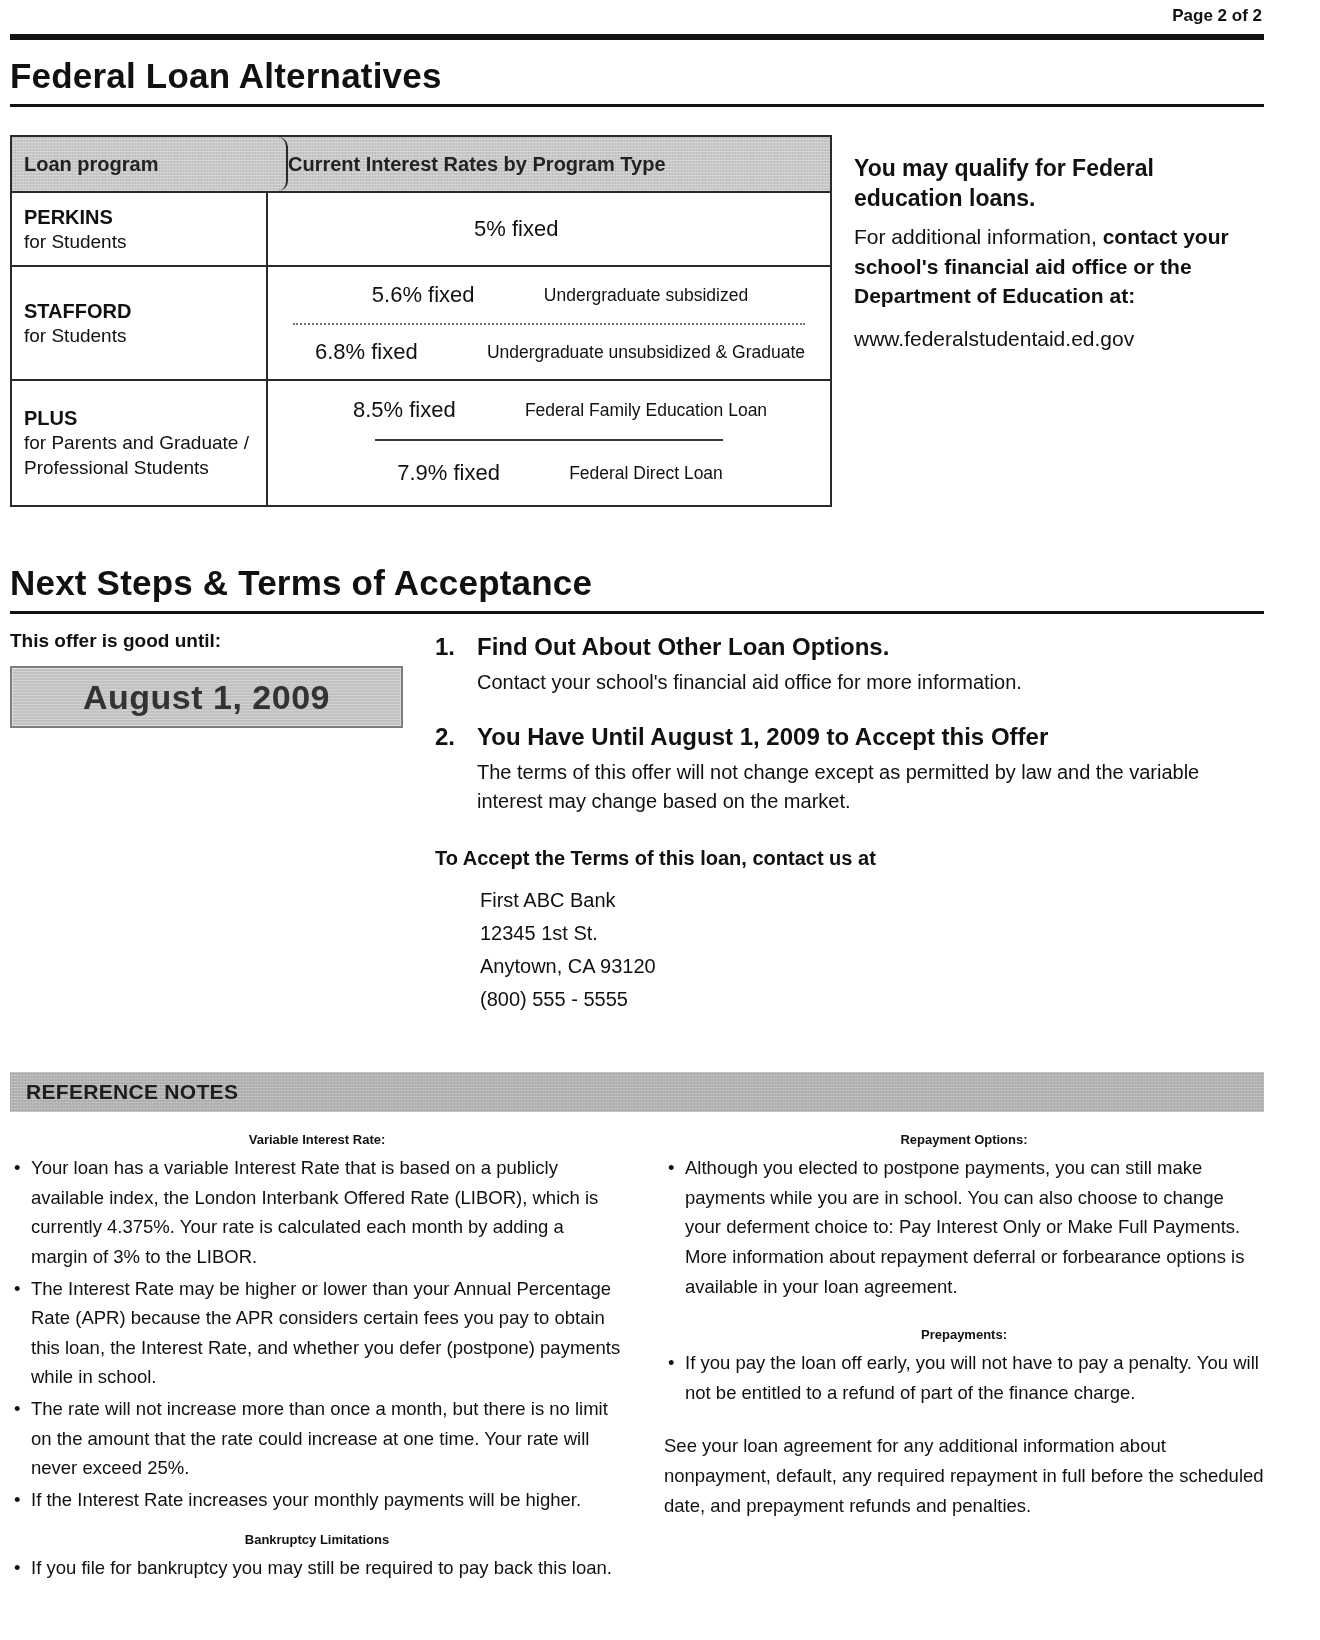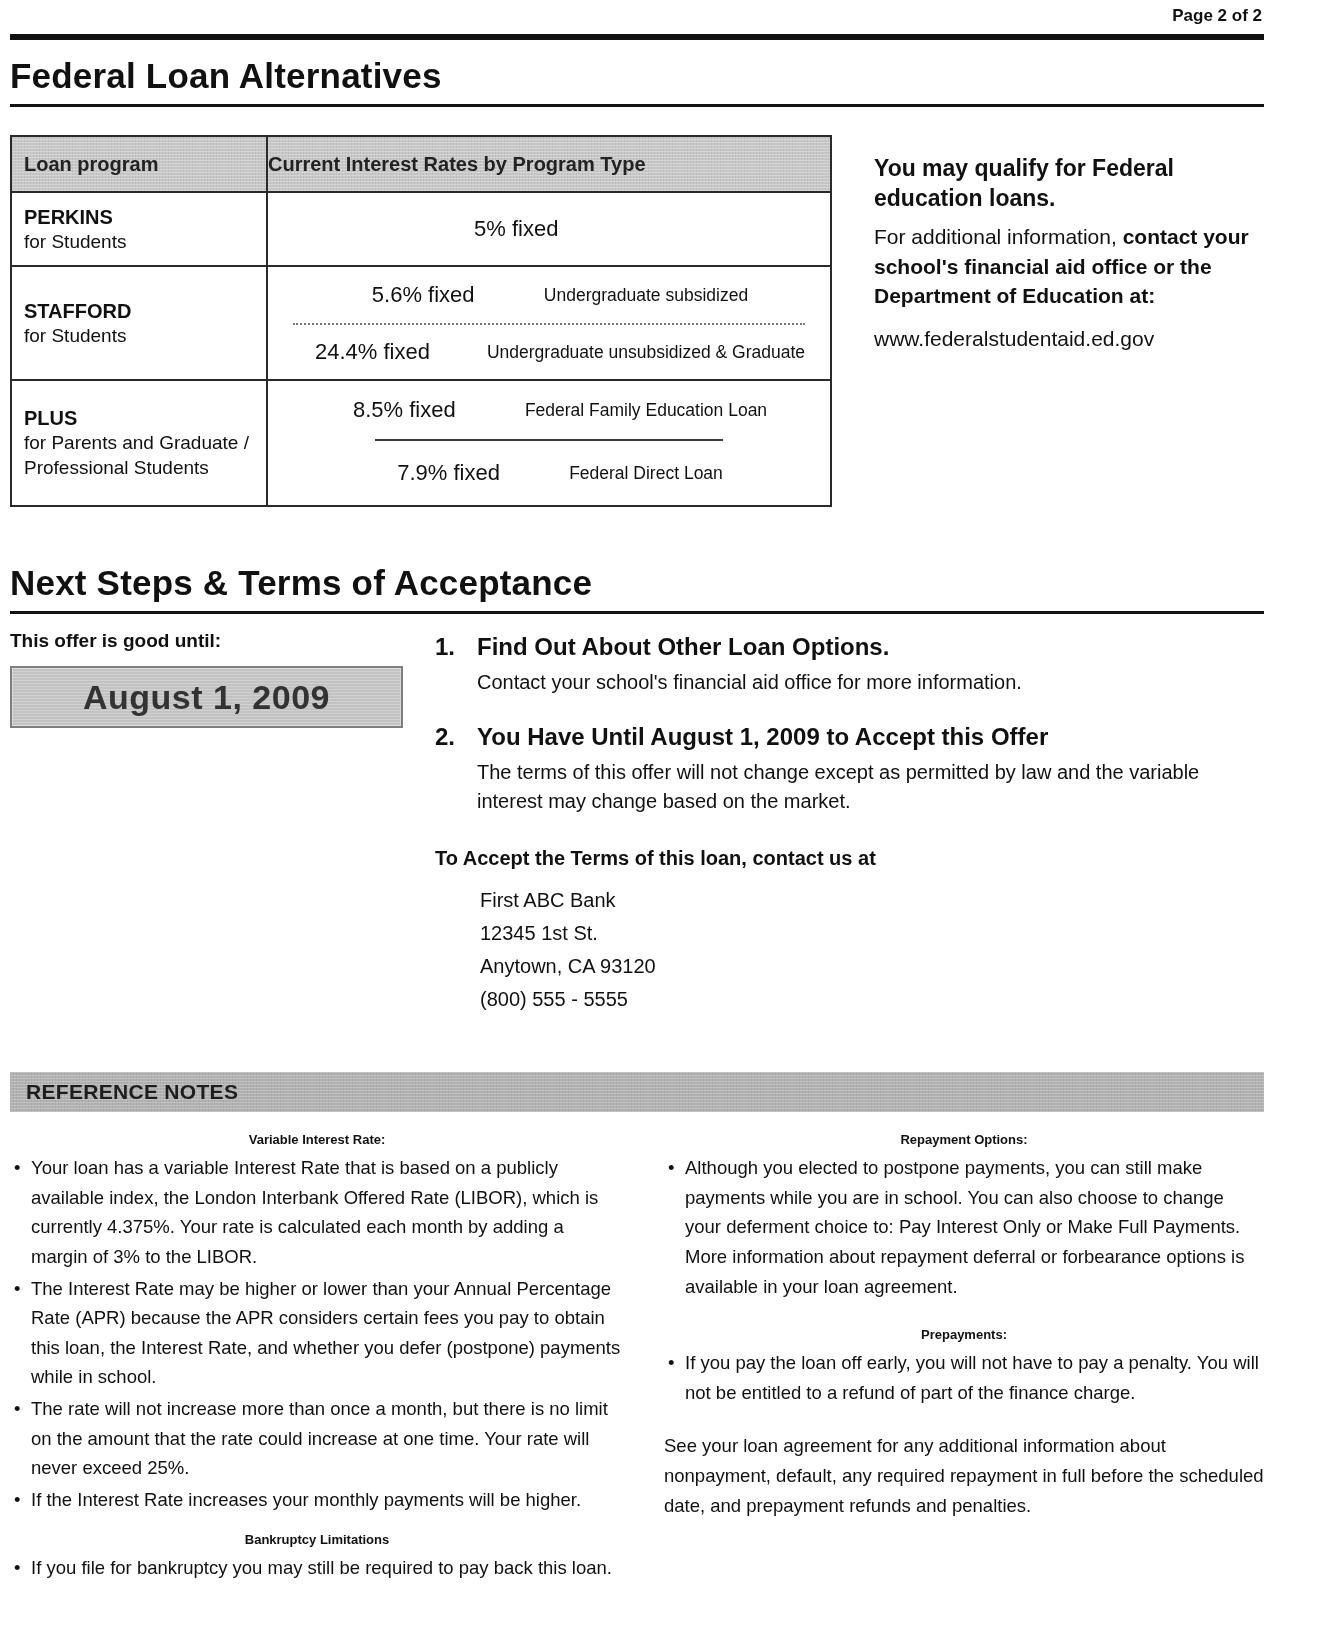--- a/index.html
+++ b/index.html
@@ -21,41 +21,41 @@
 
   
   .main-row { display:flex; align-items:flex-start; }
 
   
   .loan-table { width:822px; border:2px solid #2a2a2a; background:#fff; flex:none; }
   .lt-header { display:flex; height:56px; background:var(--table_header_bg,#c8c8c8);
     background-image:repeating-linear-gradient(0deg, rgba(255,255,255,.28) 0 1px, transparent 1px 3px),
                      repeating-linear-gradient(90deg, rgba(0,0,0,.05) 0 1px, transparent 1px 3px);
     border-bottom:2px solid #2a2a2a; font-weight:bold; font-size:20px; color:#222; }
-  .lt-header .c1 { width:256px; border-right:2px solid #2a2a2a; display:flex; align-items:center; padding-left:12px; }
+  .lt-header .c1 { width:276px; border-right:2px solid #2a2a2a; display:flex; align-items:center; padding-left:12px;border-radius:10px; }
   .lt-header .c2 { flex:1; display:flex; align-items:center; }
   .lt-row { display:flex; border-bottom:2px solid #2a2a2a; }
   .lt-row:last-child { border-bottom:none; }
   .lt-program { width:256px; border-right:2px solid #2a2a2a; padding:10px 10px 10px 12px;
     display:flex; flex-direction:column; justify-content:center; }
   .prog-name { font-weight:bold; font-size:20px; line-height:1.3; }
   .prog-sub  { font-size:19px; line-height:1.3; }
   .lt-rates { flex:1; display:flex; flex-direction:column;align-items:center; }
   .rate-line { display:flex; align-items:center; padding-left:22px; }
   .rate-line .rate { width:172px; font-size:22px; flex:none; }
   .rate-line .rtype { font-size:17.5px; }
   .h-perkins { height:72px; }
   .h-56 { height:56px; }
   .h-58 { height:58px; }
   .h-66 { height:66px; }
   .sep-dotted { border-top:2px dotted #777; }
   .sep-solid  { border-top:2px solid #3a3a3a; }
 
   
-  .qualify { margin-left:42px; padding-top:18px; width:400px; }
+  .qualify { margin-left:22px; padding-top:18px; width:400px; }
   .qualify-heading { font-size:23px; font-weight:bold; line-height:1.32; margin-bottom:8px; }
   .qualify-body { font-size:21px; line-height:1.42; }
   .qualify-body .b { font-weight:bold; }
   .qualify-link { font-size:21px; margin-top:16px; }
 
   
   .next-steps-block { margin-top:56px; }
   .offer-row { display:flex; align-items:flex-start; margin-top:16px; }
   .offer-col { width:395px; flex:none; }
   .offer-label { font-size:19px; font-weight:bold; margin-bottom:14px; }
@@ -126,21 +126,21 @@
         <div class="lt-program">
           <div class="prog-name">STAFFORD</div>
           <div class="prog-sub">for Students</div>
         </div>
         <div class="lt-rates">
           <div class="rate-line h-56">
             <span class="rate">5.6% fixed</span>
             <span class="rtype">Undergraduate subsidized</span>
           </div>
           <div class="rate-line h-56 sep-dotted">
-            <span class="rate">24.4% fixed</span>
+            <span class="rate">6.8% fixed</span>
             <span class="rtype">Undergraduate unsubsidized &amp; Graduate</span>
           </div>
         </div>
       </div>
 
       <div class="lt-row">
         <div class="lt-program">
           <div class="prog-name">PLUS</div>
           <div class="prog-sub">for Parents and Graduate / Professional Students</div>
         </div>

